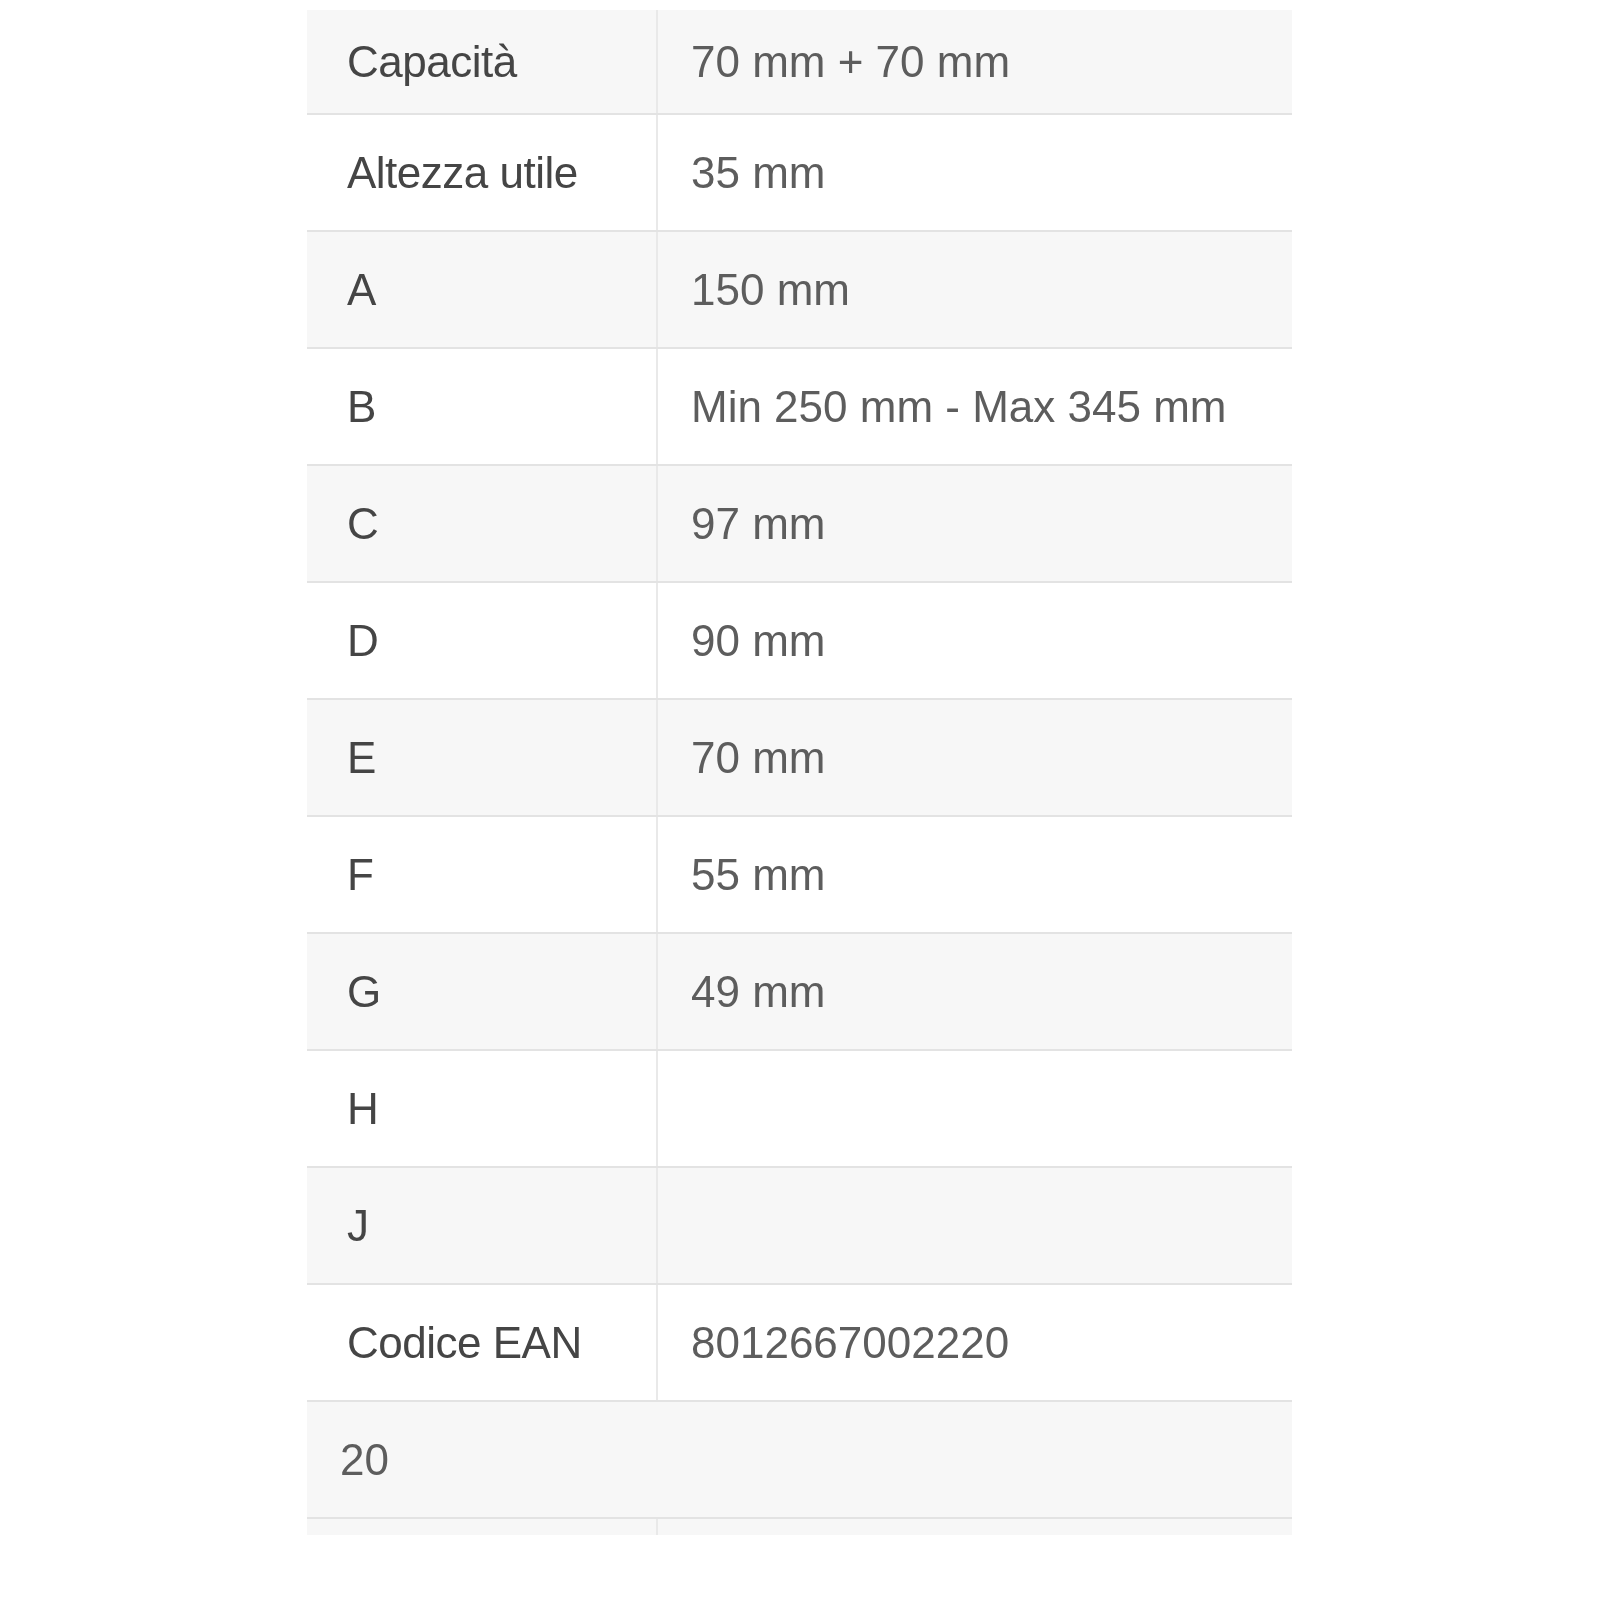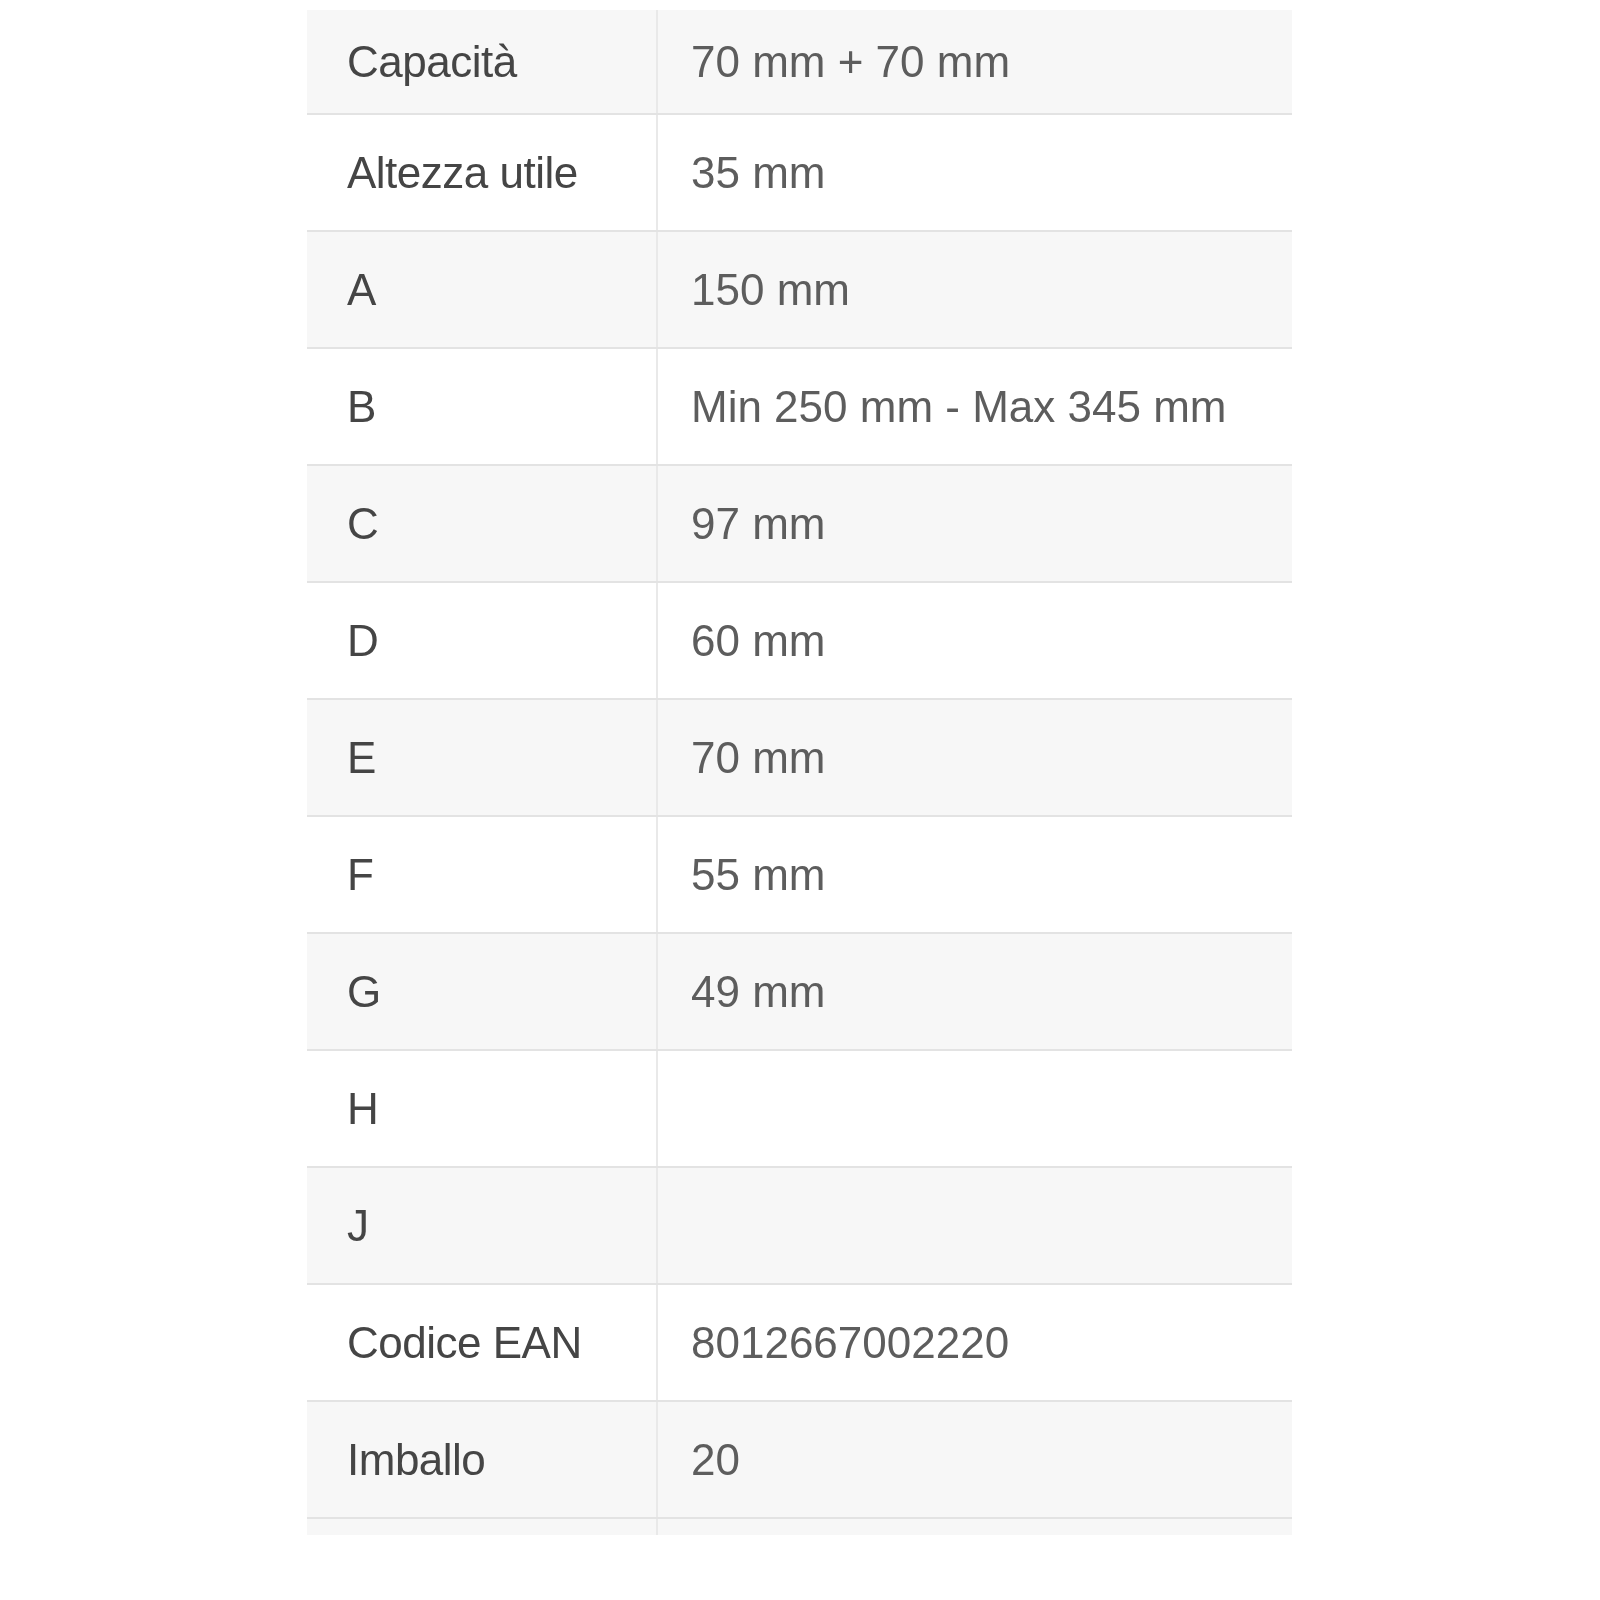--- a/index.html
+++ b/index.html
@@ -81,21 +81,21 @@
     <div class="cell value">Min 250 mm - Max 345 mm</div>
   </div>
 
   <div class="row alt">
     <div class="cell label">C</div>
     <div class="cell value">97 mm</div>
   </div>
 
   <div class="row">
     <div class="cell label">D</div>
-    <div class="cell value">60 mm</div>
+    <div class="cell value">90 mm</div>
   </div>
 
   <div class="row alt">
     <div class="cell label">E</div>
     <div class="cell value">70 mm</div>
   </div>
 
   <div class="row">
     <div class="cell label">F</div>
     <div class="cell value">55 mm</div>
@@ -113,21 +113,20 @@
   <div class="row alt">
     <div class="cell label">J</div>
   </div>
 
   <div class="row">
     <div class="cell label">Codice EAN</div>
     <div class="cell value">8012667002220</div>
   </div>
 
   <div class="row alt">
-    <div class="cell label">Imballo</div>
     <div class="cell value">20</div>
   </div>
 
 
   <div class="row alt partial">
     <div class="cell label"></div>
     <div class="cell value"></div>
   </div>
 </section>
 </main>

